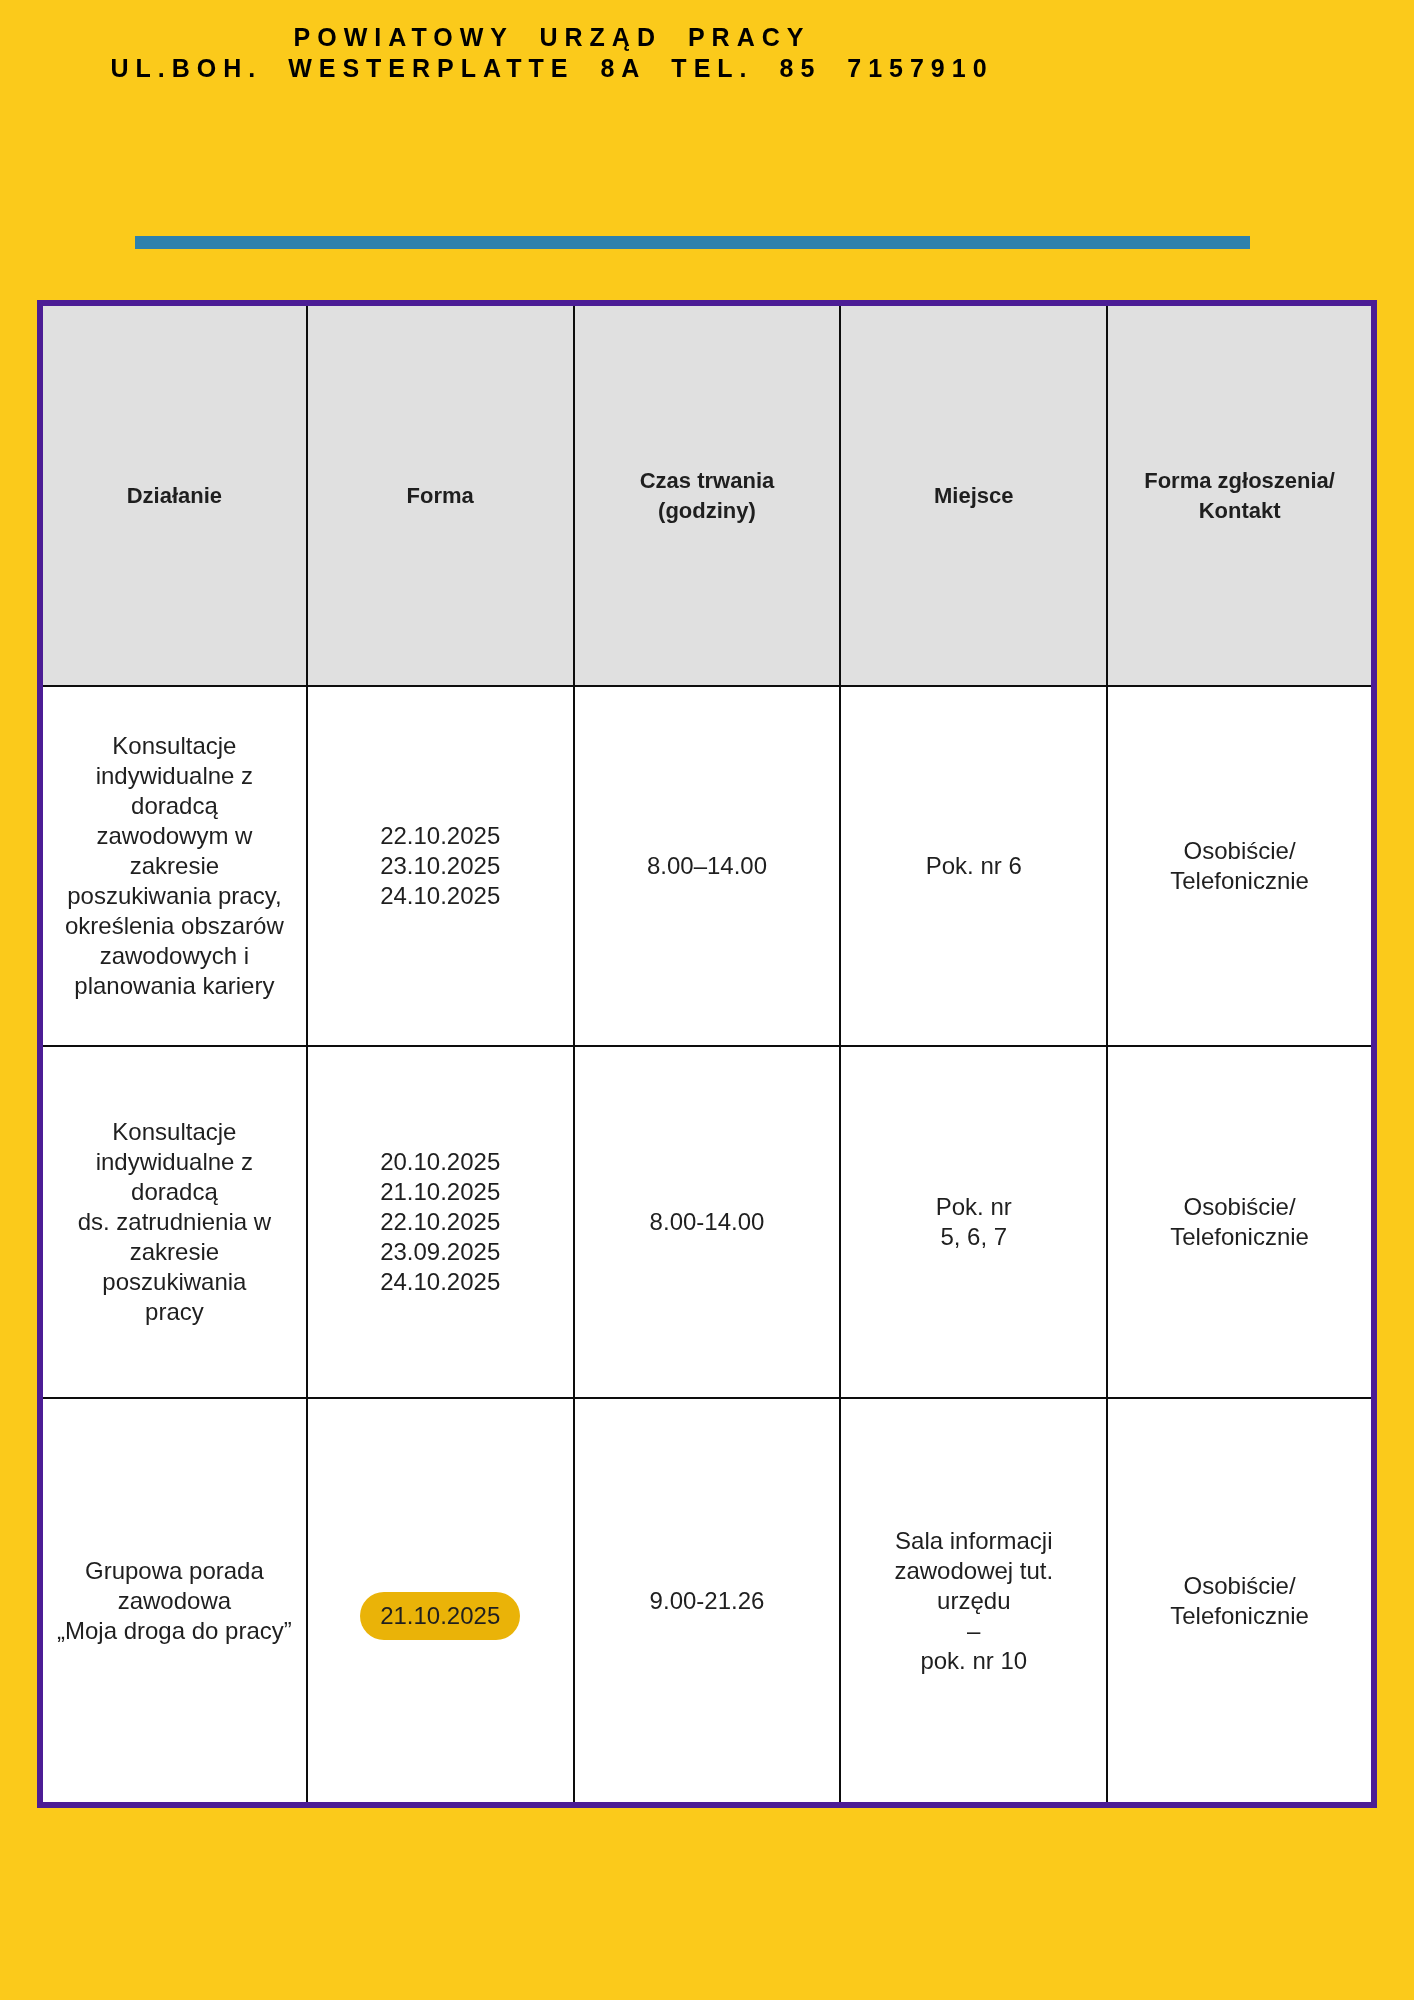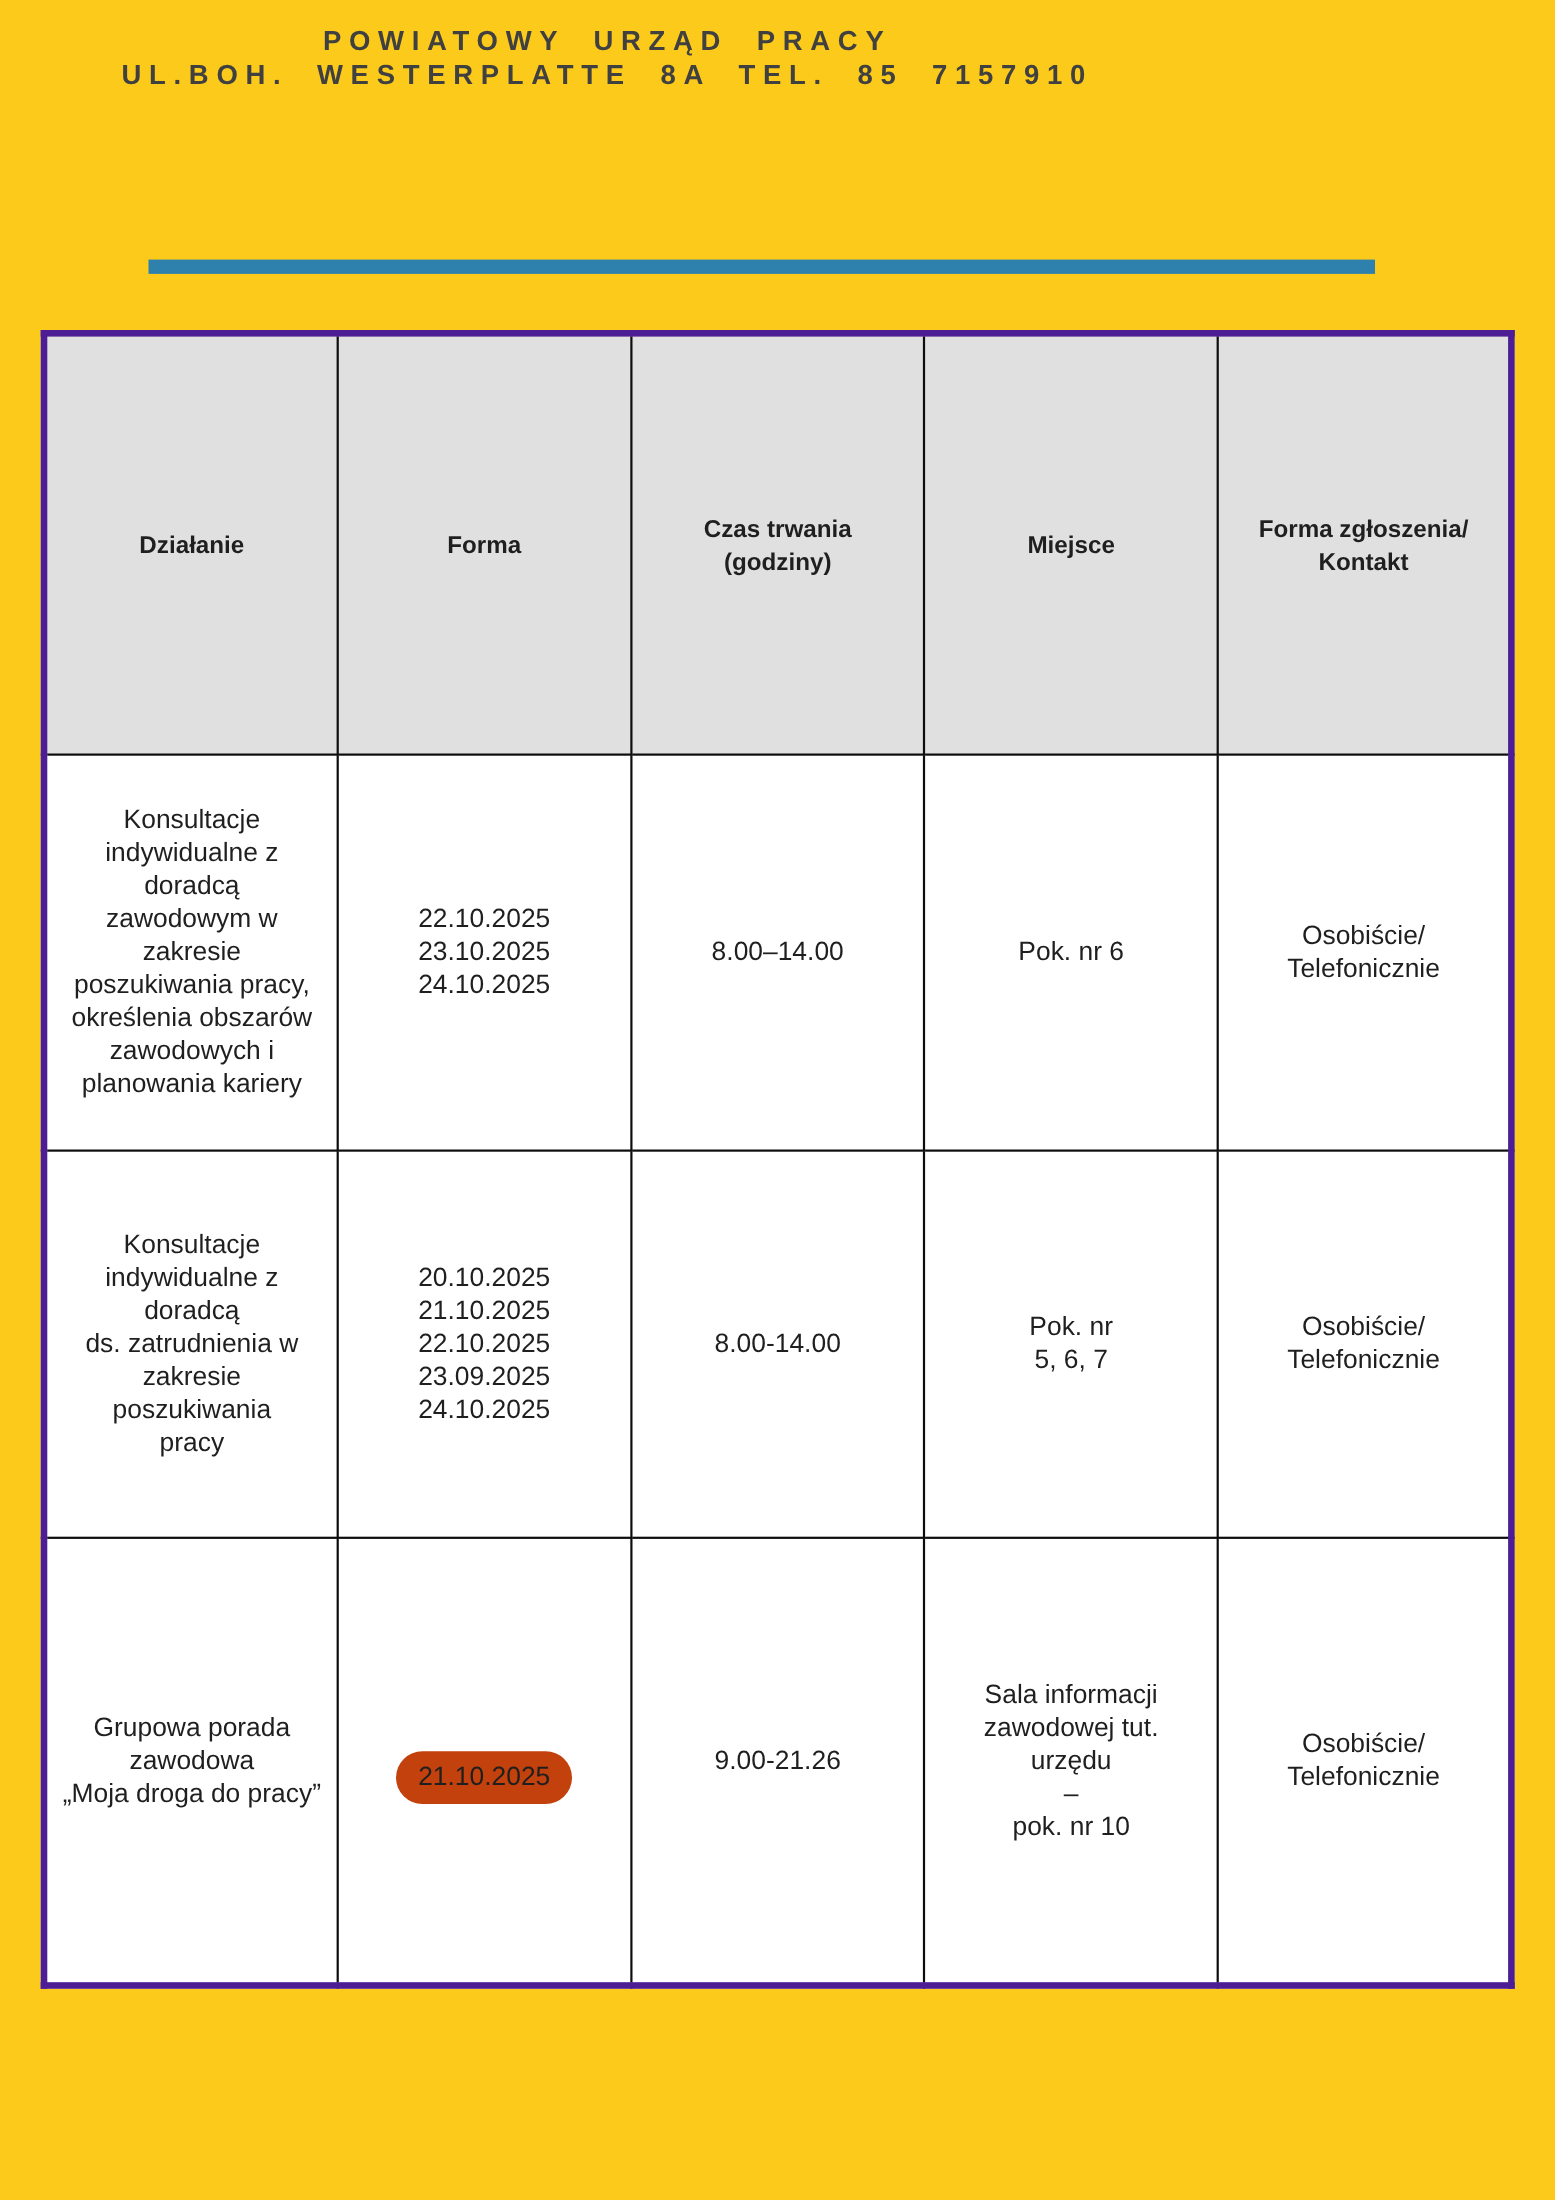--- a/index.html
+++ b/index.html
@@ -15,21 +15,21 @@
     font-family: "Liberation Sans", sans-serif;
   }
 
   
   .letterhead {
     position: absolute;
     top: 22px;
     left: 0;
     width: 1104px;
     text-align: center;
-    color: #404040;
+    color: #000000;
     font-weight: bold;
     font-size: 25px;
     line-height: 31px;
     letter-spacing: 7px;
     word-spacing: 12px;
     white-space: nowrap;
   }
 
   
   .accent-bar {
@@ -74,21 +74,21 @@
     line-height: 30px;
     font-weight: normal;
   }
   tr.header-row { height: 383px; }
   tr.row-0 { height: 360px; }
   tr.row-1 { height: 352px; }
   tr.row-2 { height: 407px; }
 
   .pill {
     display: inline-block;
-    background: #c2410c;
+    background: #eab308;
     border-radius: 26px;
     padding: 9px 20px;
     white-space: nowrap;
   }
 </style>
 </head>
 <body style="--bg: #FBCA1B; --accent: #2E81AD;">
 
 <div class="letterhead">
   <div>POWIATOWY URZĄD PRACY</div>

